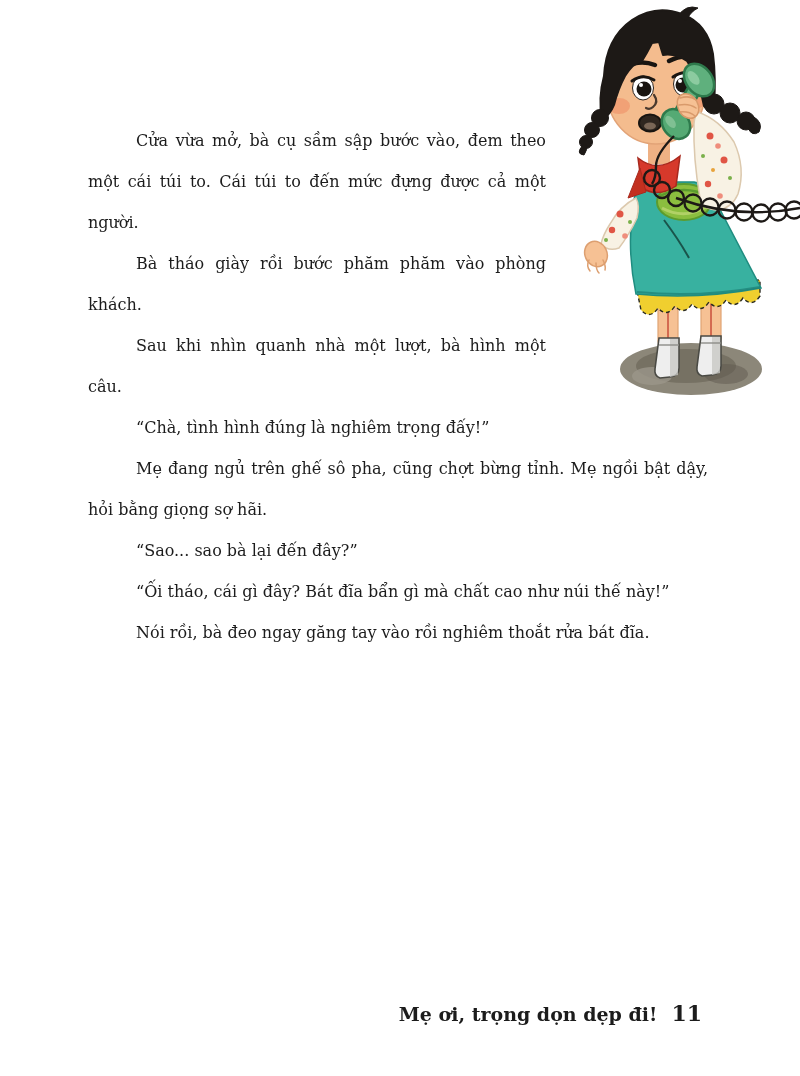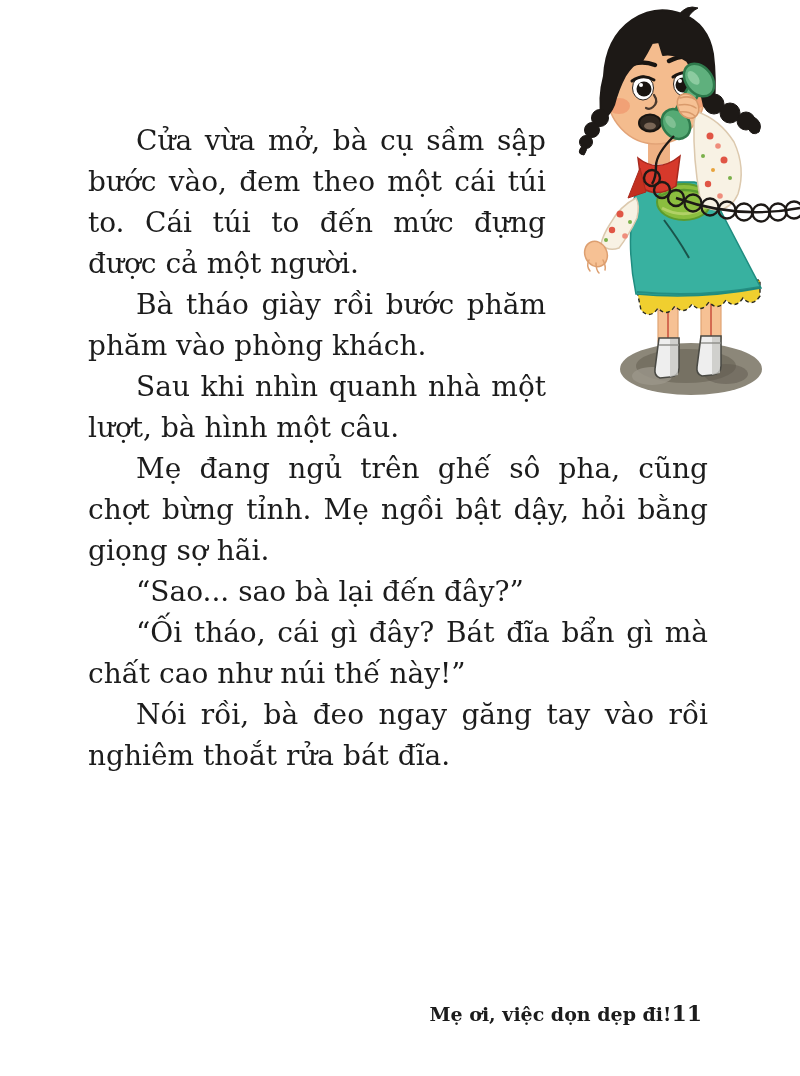--- a/index.html
+++ b/index.html
@@ -8,21 +8,21 @@
     width:800px;height:1076px;
     background:#ffffff;
     overflow:hidden;
     font-family:"DejaVu Serif","Liberation Serif",serif;
     color:#1c1c1c;
   }
   .text-col{
     position:absolute;
     left:88px;top:120px;
     width:620px;
-    font-size:28px;
+    font-size:16px;
     line-height:41px;
     text-align:justify;
   }
   .para{margin:0;text-indent:48px;}
   .illu-float{
     float:right;
     width:162px;height:326px;
     position:relative;
   }
   .illu-svg{
@@ -32,21 +32,21 @@
     overflow:visible;
   }
   .footer{
     position:absolute;
     top:1000px;left:88px;width:614px;
     text-align:right;
     font-weight:bold;
     white-space:nowrap;
   }
   .footer-title{font-size:19px;}
-  .footer-page{font-size:22px;}
+  .footer-page{font-size:22px;margin-left:14px;}
 </style>
 </head>
 <body>
 
 <div class="page">
 
   <div class="text-col" id="story-text">
     <div class="illu-float">
       <svg class="illu-svg" viewBox="0 0 250 400" aria-hidden="true">
 
@@ -205,23 +205,24 @@
           <circle cx="213" cy="205" r="8.5"></circle>
           <circle cx="230" cy="204" r="8.5"></circle>
           <circle cx="246" cy="202" r="8.5"></circle>
         </g>
       </svg>
     </div>
 
   <p class="para">Cửa vừa mở, bà cụ sầm sập bước vào, đem theo một cái túi to. Cái túi to đến mức đựng được cả một người.</p>
       <p class="para">Bà tháo giày rồi bước phăm phăm vào phòng khách.</p>
       <p class="para">Sau khi nhìn quanh nhà một lượt, bà hình một câu.</p>
+      <p class="para">“Chà, tình hình đúng là nghiêm trọng đấy!”</p>
       <p class="para">Mẹ đang ngủ trên ghế sô pha, cũng chợt bừng tỉnh. Mẹ ngồi bật dậy, hỏi bằng giọng sợ hãi.</p>
       <p class="para">“Sao... sao bà lại đến đây?”</p>
       <p class="para">“Ối tháo, cái gì đây? Bát đĩa bẩn gì mà chất cao như núi thế này!”</p>
       <p class="para">Nói rồi, bà đeo ngay găng tay vào rồi nghiêm thoắt rửa bát đĩa.</p>
     </div>
 
   <div class="footer">
-    <span class="footer-title">Mẹ ơi, việc dọn dẹp đi!</span><span class="footer-page">11</span>
+    <span class="footer-title">Mẹ ơi, trọng dọn dẹp đi!</span><span class="footer-page">11</span>
   </div>
 
 </div>
 
 </body></html>

